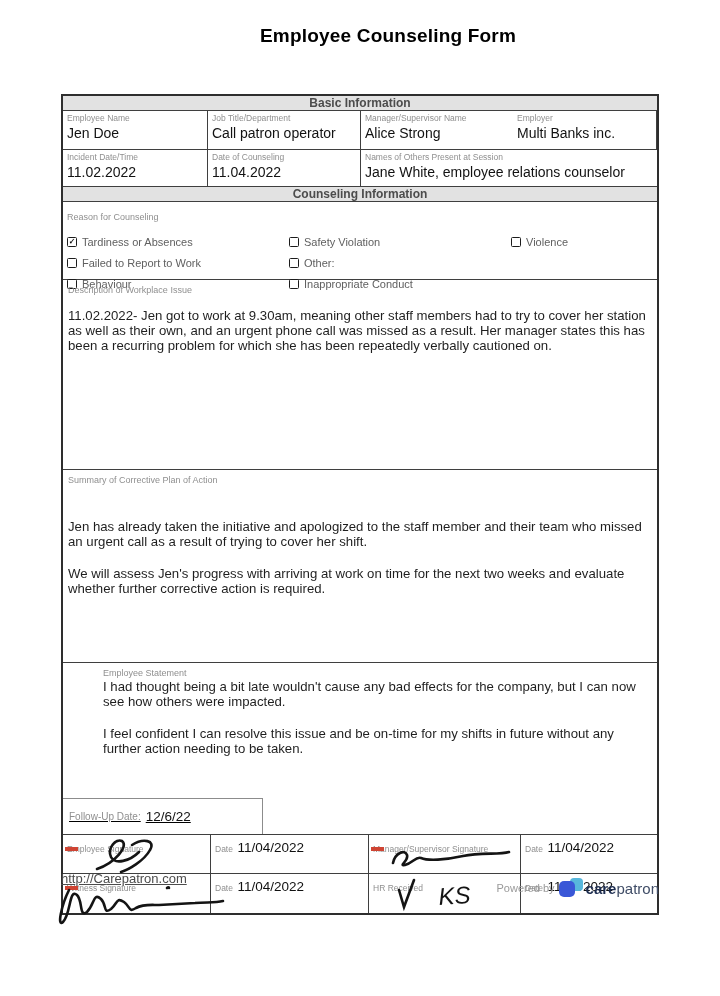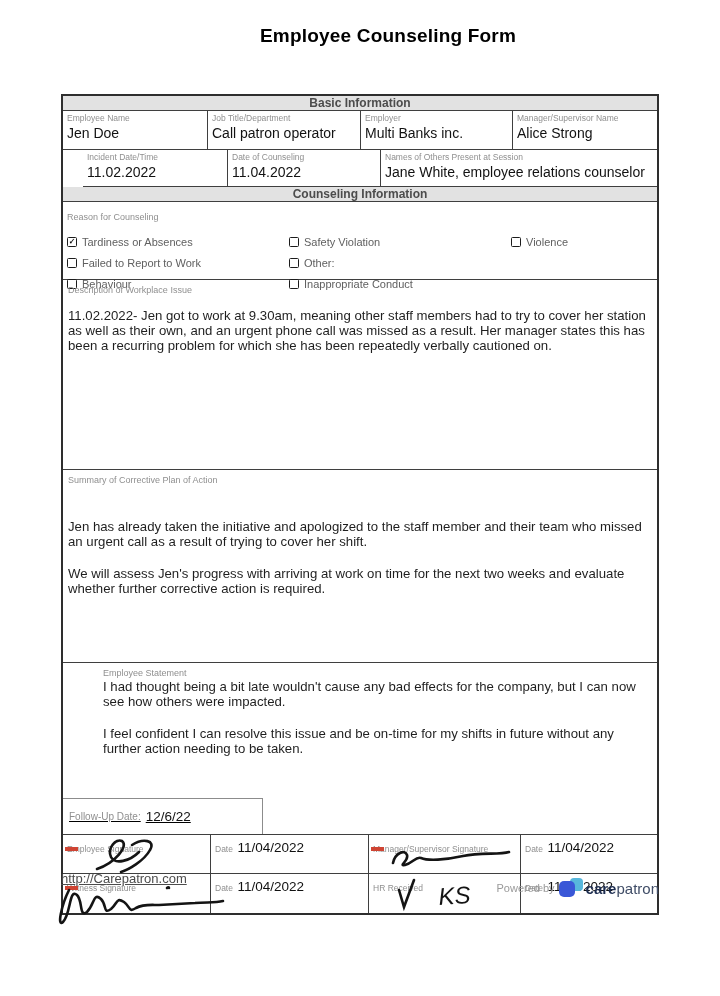--- a/index.html
+++ b/index.html
@@ -10,21 +10,21 @@
   .title { position:absolute; top:25px; left:0; width:100%; text-align:center;
            font-size:19px; font-weight:bold; color:#000; letter-spacing:.2px;margin-left:28px; }
 
   .form { position:absolute; left:61px; top:94px; width:598px; border:2px solid #2e2e2e; background:#fff; }
 
   .sec-header { background:#e2e2e2; border-bottom:1.5px solid #3f3f3f; text-align:center;
                 font-size:12px; font-weight:bold; color:#4c4c4c; height:15px; line-height:14px; }
 
   .grid-row { display:grid; }
   .row1 { grid-template-columns:145px 153px 152px 1fr; height:39px; }
-  .row2 { grid-template-columns:145px 153px 1fr; height:37px;padding-left:20px; }
+  .row2 { grid-template-columns:145px 153px 1fr; height:37px; }
   .cell { border-right:1.5px solid #3f3f3f; border-bottom:1.5px solid #3f3f3f; padding:2px 3px 0 4px; overflow:hidden; }
   .cell.last { border-right:none; }
   .flabel { display:block; font-size:8.5px; color:#8f8f8f; }
   .fvalue { display:block; font-size:14px; color:#121212; margin-top:2px; white-space:nowrap; }
 
   .reason { border-bottom:1.5px solid #3f3f3f; height:78px; padding:4px 0 0 4px; }
   .reason-label { font-size:9px; color:#8f8f8f; }
   .cb-grid { margin-top:7px; display:grid; grid-template-columns:222px 222px 1fr;
              grid-auto-flow:column; grid-template-rows:repeat(3,21px); }
   .cb-item { display:flex; align-items:center; gap:5px; }
@@ -82,27 +82,27 @@
 
     <div class="grid-row row1">
       <div class="cell">
         <span class="flabel">Employee Name</span>
         <span class="fvalue">Jen Doe</span>
       </div>
       <div class="cell">
         <span class="flabel">Job Title/Department</span>
         <span class="fvalue">Call patron operator</span>
       </div>
-      <div class="cell">
-        <span class="flabel">Employer</span>
-        <span class="fvalue">Multi Banks inc.</span>
-      </div>
       <div class="cell last">
         <span class="flabel">Manager/Supervisor Name</span>
         <span class="fvalue">Alice Strong</span>
+      </div>
+      <div class="cell">
+        <span class="flabel">Employer</span>
+        <span class="fvalue">Multi Banks inc.</span>
       </div>
     </div>
 
     <div class="grid-row row2">
       <div class="cell">
         <span class="flabel">Incident Date/Time</span>
         <span class="fvalue">11.02.2022</span>
       </div>
       <div class="cell">
         <span class="flabel">Date of Counseling</span>

